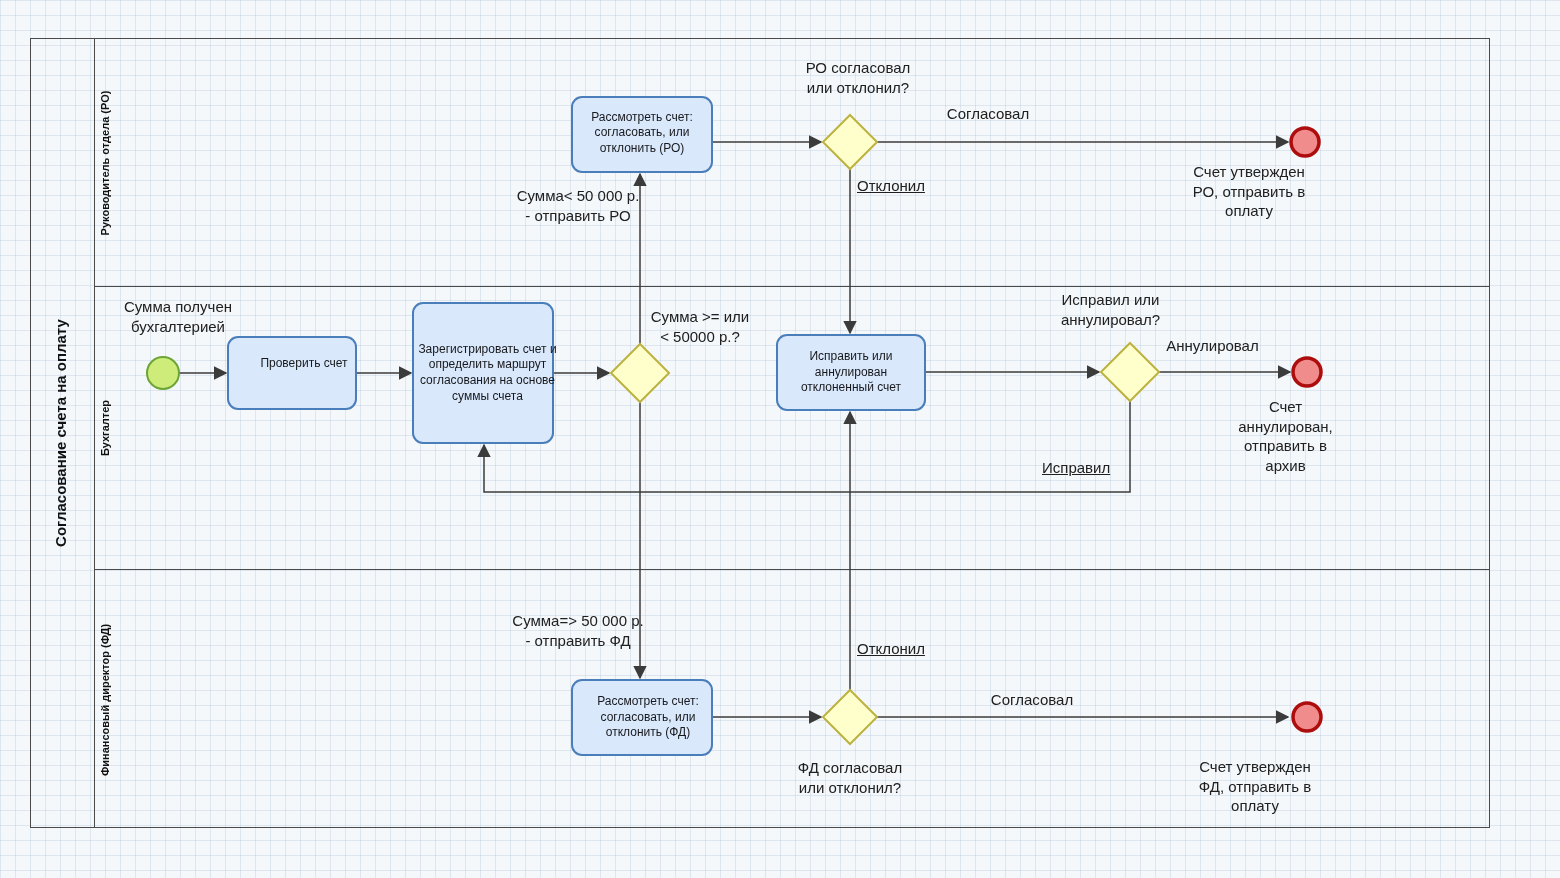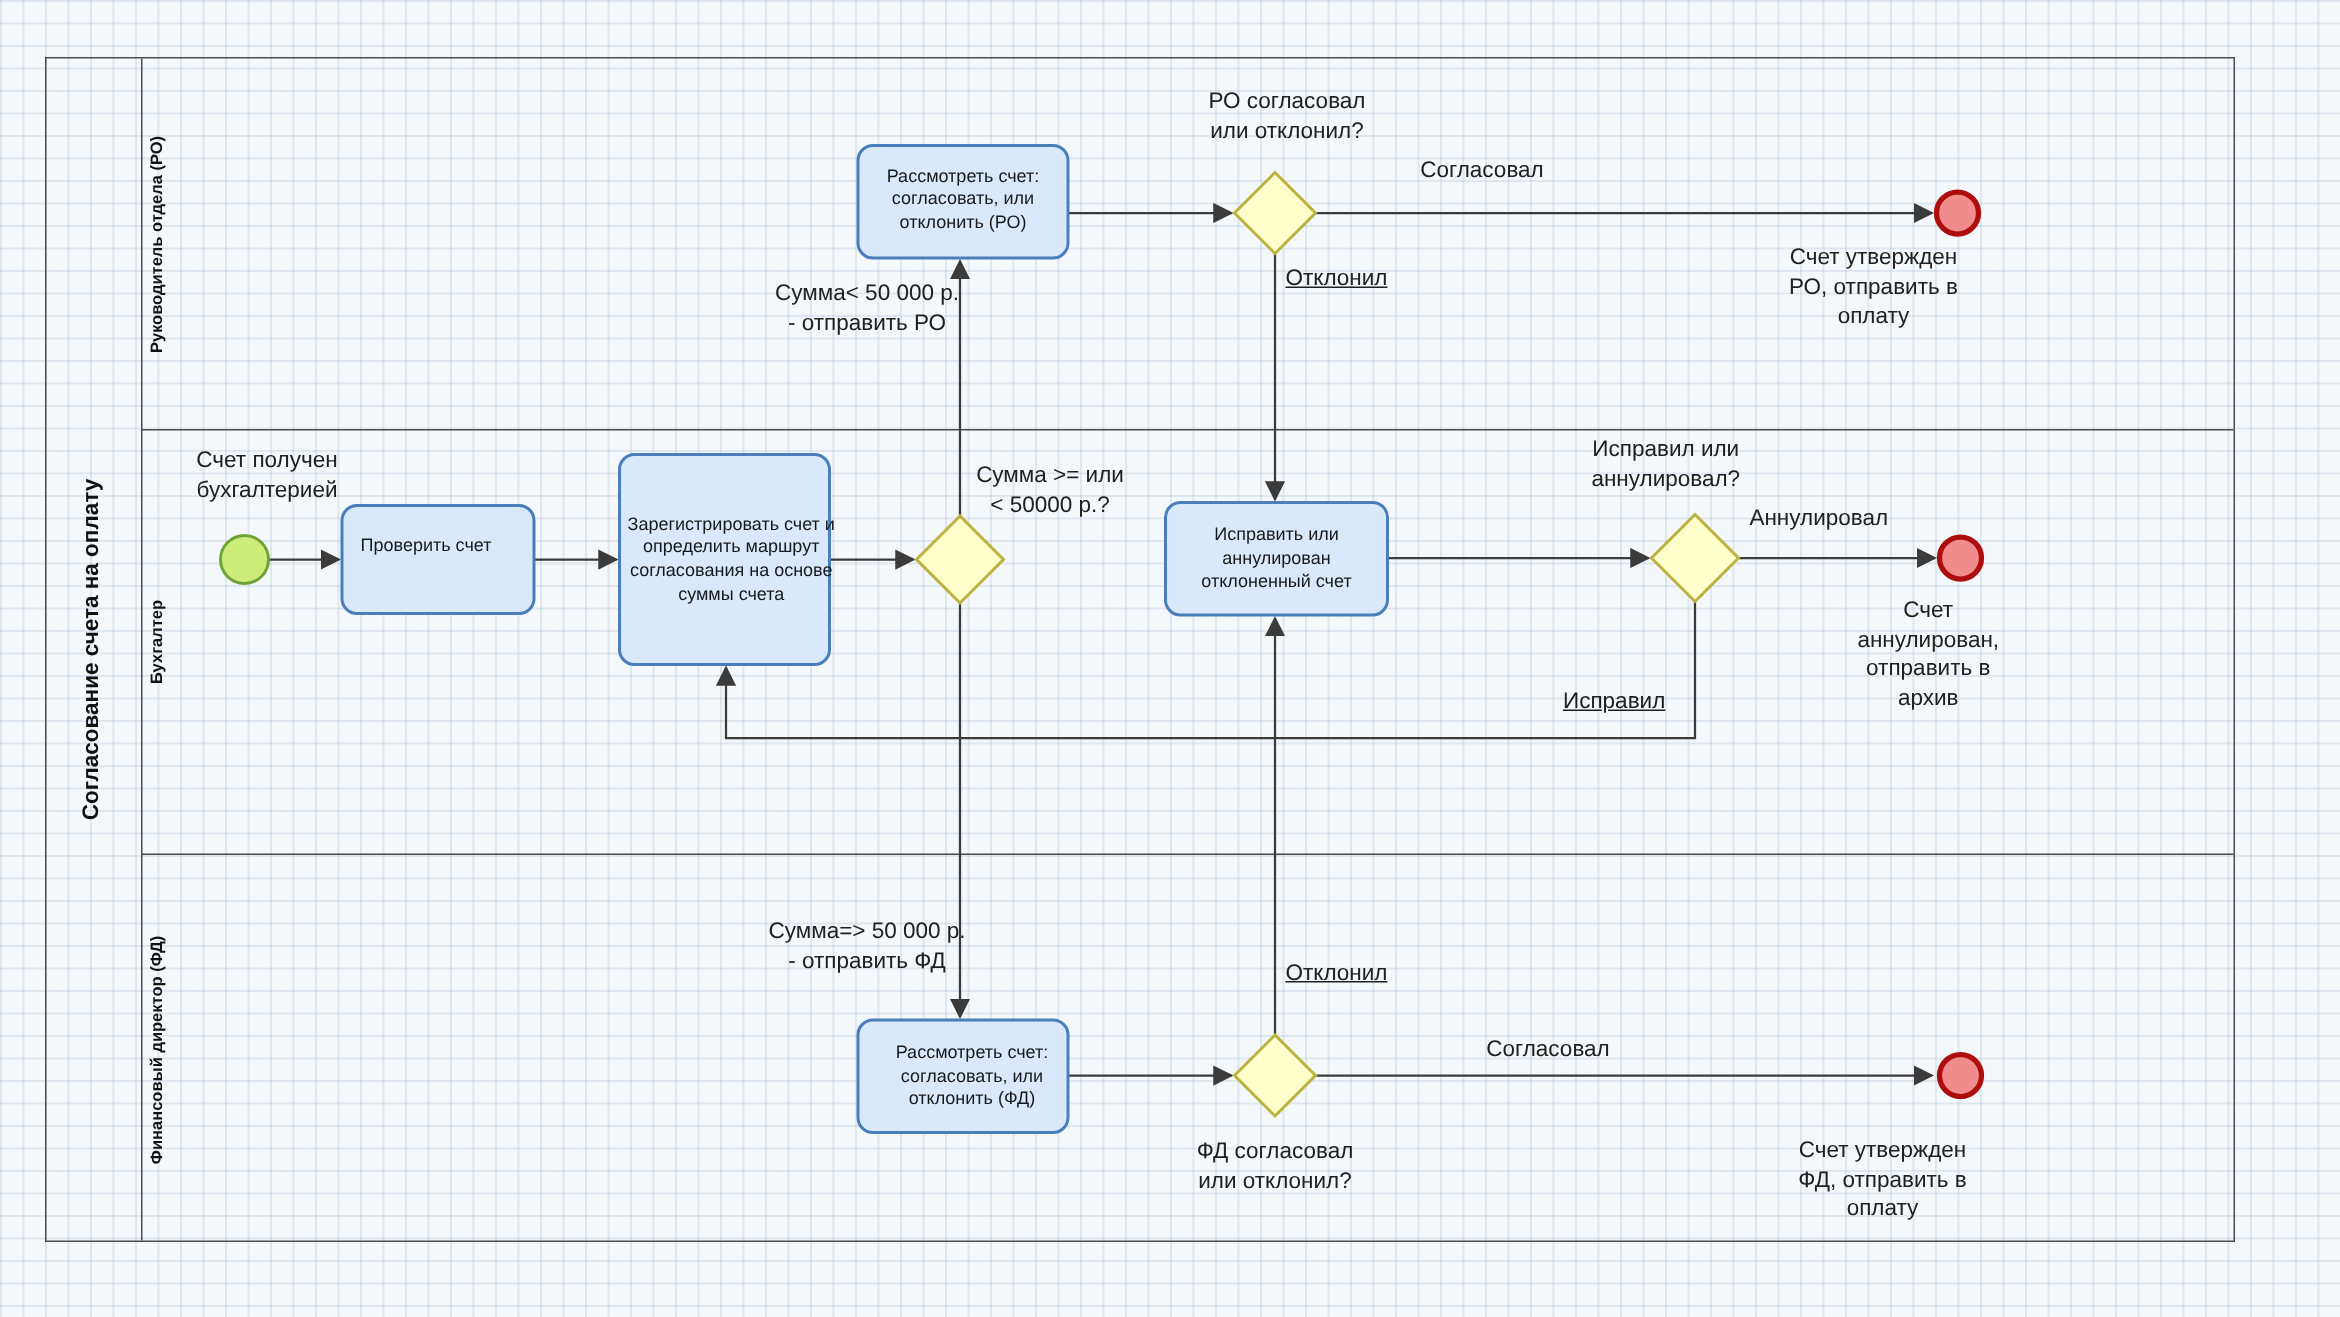--- a/index.html
+++ b/index.html
@@ -141,27 +141,27 @@
       <polygon points="850,115 877,142 850,169 823,142" fill="#ffffcc" stroke="#bcb23f"></polygon>
       <polygon points="1130,343 1159,372 1130,401 1101,372" fill="#ffffcc" stroke="#bcb23f"></polygon>
       <polygon points="850,690 877,717 850,744 823,717" fill="#ffffcc" stroke="#bcb23f"></polygon>
 
       <circle cx="1305" cy="142" r="14" stroke-width="3.5" fill="#f08c8c" stroke="#ad0d0d"></circle>
       <circle cx="1307" cy="372" r="14" stroke-width="3.5" fill="#f08c8c" stroke="#ad0d0d"></circle>
       <circle cx="1307" cy="717" r="14" stroke-width="3.5" fill="#f08c8c" stroke="#ad0d0d"></circle>
     </g>
   </svg>
 
-  <div class="task-text" style="left:220px;top:337px;width:128px;height:54px">Проверить счет</div>
+  <div class="task-text" style="left:240px;top:337px;width:128px;height:54px">Проверить счет</div>
   <div class="task-text" style="left:413px;top:303px;width:149px;height:140px">Зарегистрировать счет и определить маршрут согласования на основе суммы счета</div>
   <div class="task-text" style="left:572px;top:97px;width:140px;height:72px">Рассмотреть счет: согласовать, или отклонить (РО)</div>
   <div class="task-text" style="left:777px;top:335px;width:148px;height:75px">Исправить или аннулирован отклоненный счет</div>
   <div class="task-text" style="left:572px;top:680px;width:152px;height:75px">Рассмотреть счет: согласовать, или отклонить (ФД)</div>
 
-  <div class="flabel" style="left:113px;top:297px;width:130px">Счет получен
+  <div class="flabel" style="left:113px;top:297px;width:130px">Сумма получен
 бухгалтерией</div>
   <div class="flabel" style="left:498px;top:186px;width:160px">Сумма&lt; 50 000 р.
 - отправить РО</div>
   <div class="flabel" style="left:645px;top:307px;width:110px">Сумма &gt;= или
 &lt; 50000 р.?</div>
   <div class="flabel" style="left:495px;top:611px;width:166px">Сумма=&gt; 50 000 р.
 - отправить ФД</div>
 
   <div class="flabel" style="left:788px;top:58px;width:140px">РО согласовал
 или отклонил?</div>

